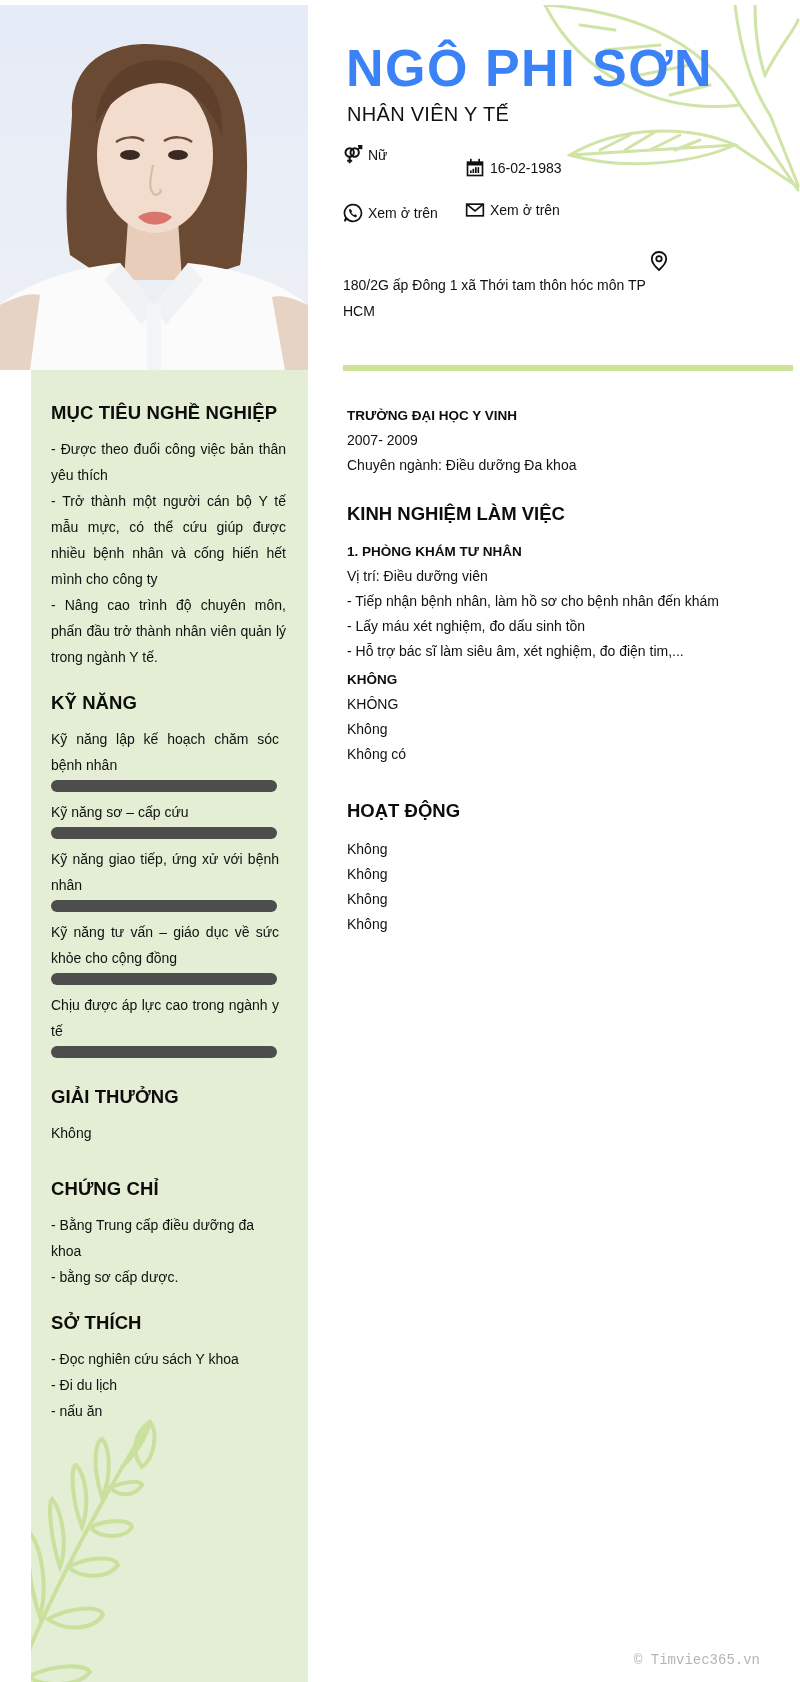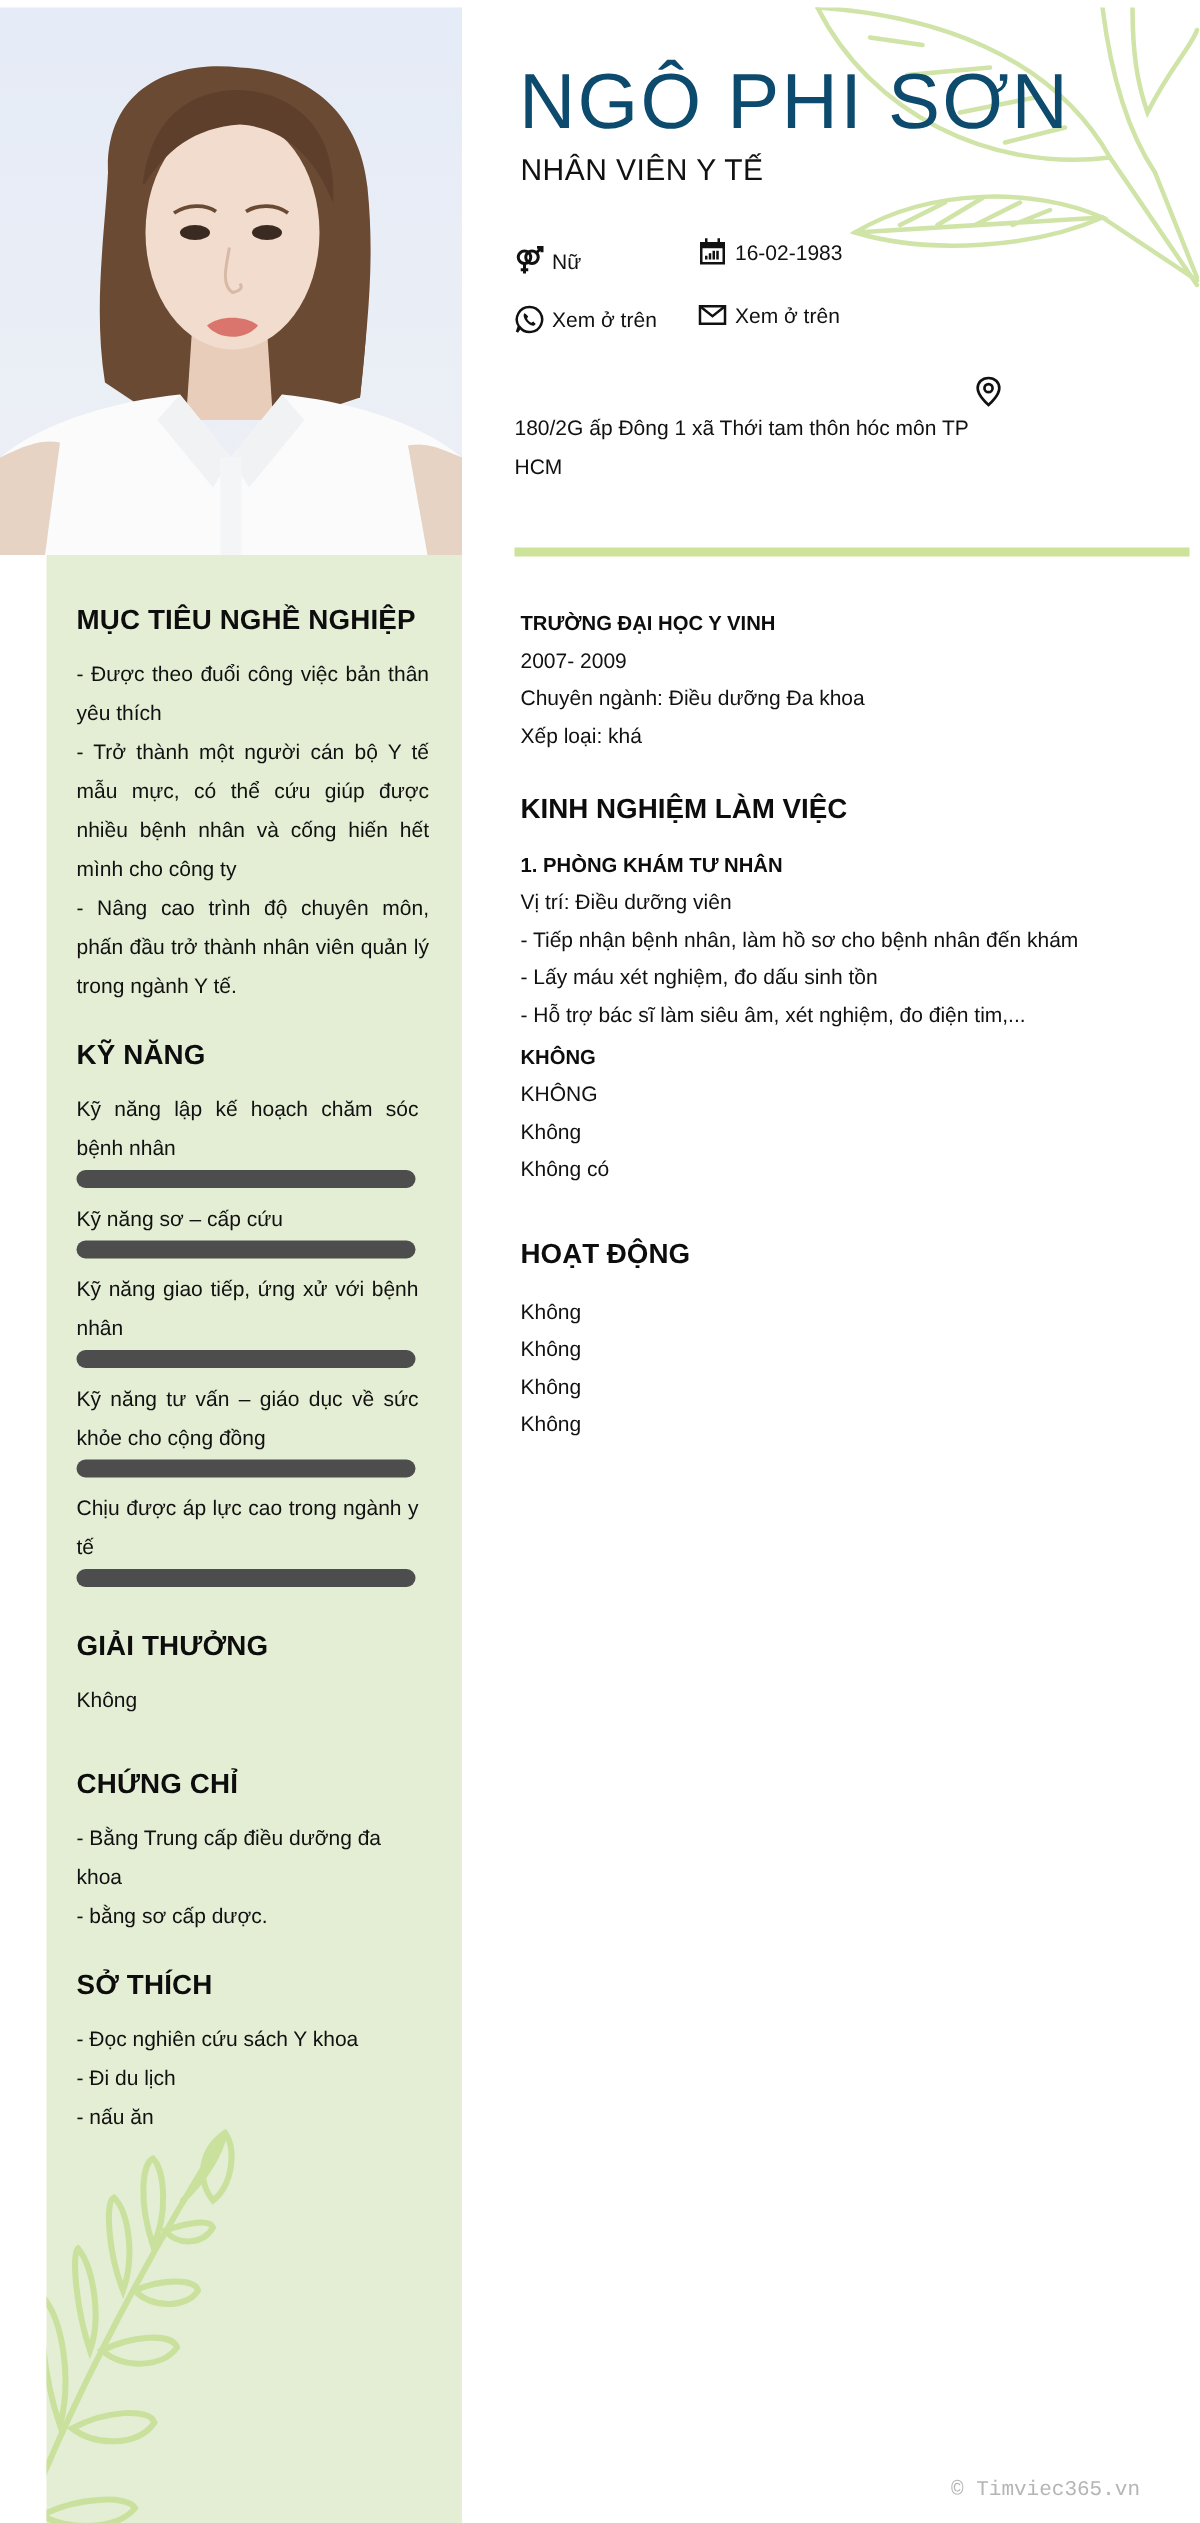--- a/index.html
+++ b/index.html
@@ -31,21 +31,21 @@
     .skill-name { font-size: 14px; line-height: 26px; text-align: justify; width: 228px; }
     .skill-bar {
       width: 226px; height: 12px; border-radius: 6px; background: #4d4d4d; margin: 2px 0 7px 0;
     }
     .leaf-branch { position: absolute; left: -31px; bottom: 0; width: 180px; height: 310px; }
 
     
     .header-leaves { position: absolute; left: 540px; top: 5px; width: 260px; height: 200px; }
     .name {
       position: absolute; left: 346px; top: 38px;
-      font-size: 52px; font-weight: normal; letter-spacing: 1.5px; color: #0c4a6e;
+      font-size: 52px; font-weight: bold; letter-spacing: 1.5px; color: #3b82f6;
       white-space: nowrap;
     }
     .job-title {
       position: absolute; left: 347px; top: 103px;
       font-size: 20px; color: #111; letter-spacing: 0.3px; white-space: nowrap;
     }
     .contact-item {
       position: absolute; display: flex; align-items: center; font-size: 14px; color: #111; white-space: nowrap;
     }
     .contact-item svg { width: 20px; height: 20px; margin-right: 5px; flex-shrink: 0; }
@@ -120,21 +120,21 @@
       <path d="M215 0 C215 30 218 50 225 70 C240 40 255 25 258 15"></path>
       <path d="M30 150 C80 120 150 120 195 140 C150 160 80 165 30 150 Z"></path>
       <path d="M60 145 L90 130 M85 145 L115 127 M110 145 L140 130 M135 145 L160 135 M30 150 L195 140"></path>
       <path d="M195 140 L258 182"></path>
     </g>
   </svg>
 
   <div class="name">NGÔ PHI SƠN</div>
   <div class="job-title">NHÂN VIÊN Y TẾ</div>
 
-  <div class="contact-item" style="left:343px; top:164px;">
+  <div class="contact-item" style="left:343px; top:145px;">
     <svg viewBox="0 0 24 24">
       <g fill="none" stroke="#111" stroke-width="2.4">
         <circle cx="8" cy="9" r="5"></circle>
         <circle cx="14" cy="9" r="5"></circle>
         <path d="M8 14 L8 22 M5 19 L11 19"></path>
         <path d="M17.5 5.5 L22 1 M18 1 L22 1 L22 5"></path>
       </g>
     </svg>
     <span>Nữ</span>
   </div>
@@ -252,21 +252,20 @@
       </g>
     </svg>
   </div>
 
   <div class="main">
 
     <div>
       <div class="entry-title">TRƯỜNG ĐẠI HỌC Y VINH</div>
       <div class="main-text">2007- 2009</div>
       <div class="main-text">Chuyên ngành: Điều dưỡng Đa khoa</div>
-      <div class="main-text">Xếp loại: khá</div>
     </div>
 
     <div style="margin-top:25px;">
       <div class="main-section-title">KINH NGHIỆM LÀM VIỆC</div>
 
       <div>
         <div class="entry-title">1. PHÒNG KHÁM TƯ NHÂN</div>
         <div class="main-text">Vị trí: Điều dưỡng viên</div>
         <div class="main-text">- Tiếp nhận bệnh nhân, làm hồ sơ cho bệnh nhân đến khám</div>
         <div class="main-text">- Lấy máu xét nghiệm, đo dấu sinh tồn</div>

